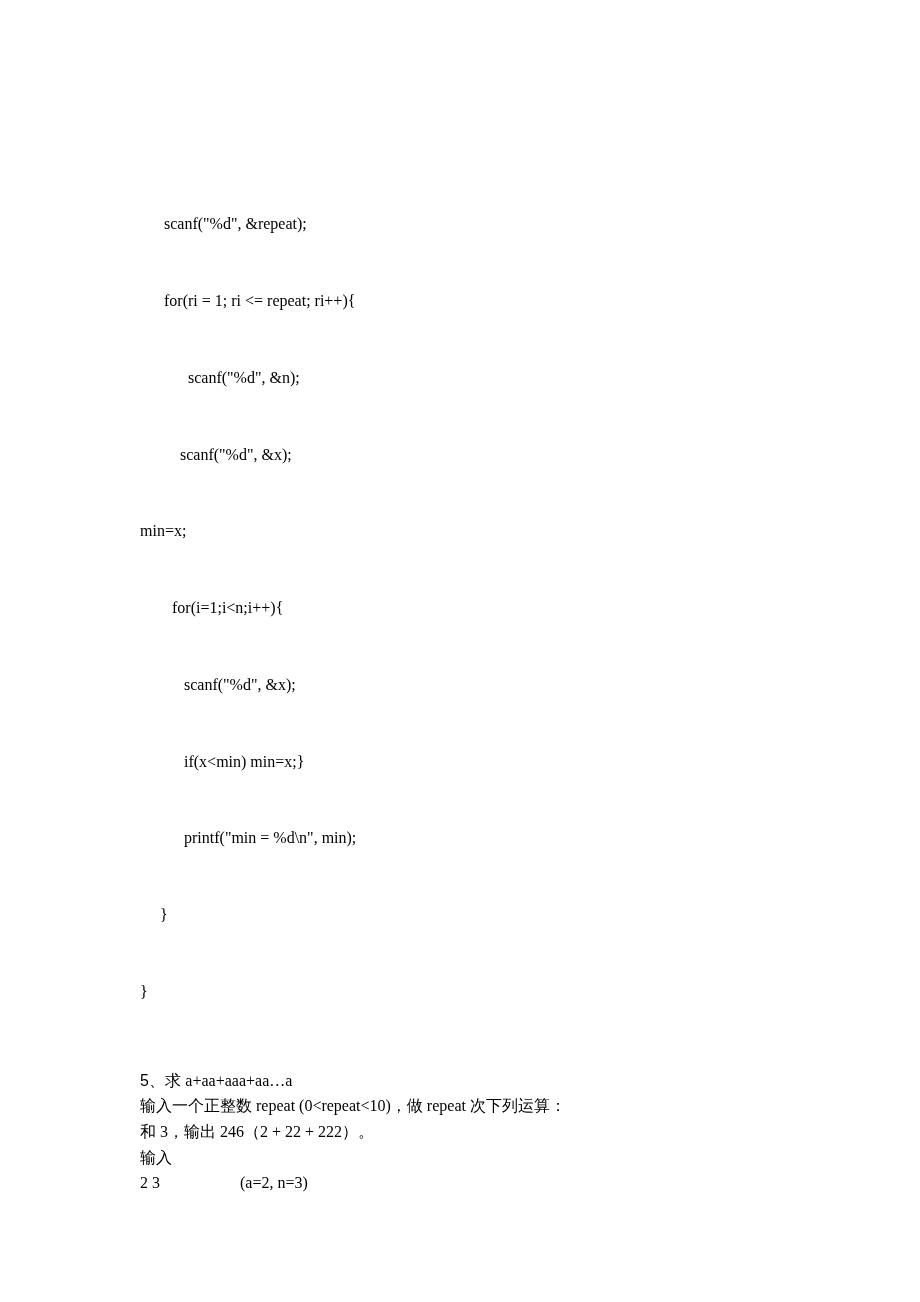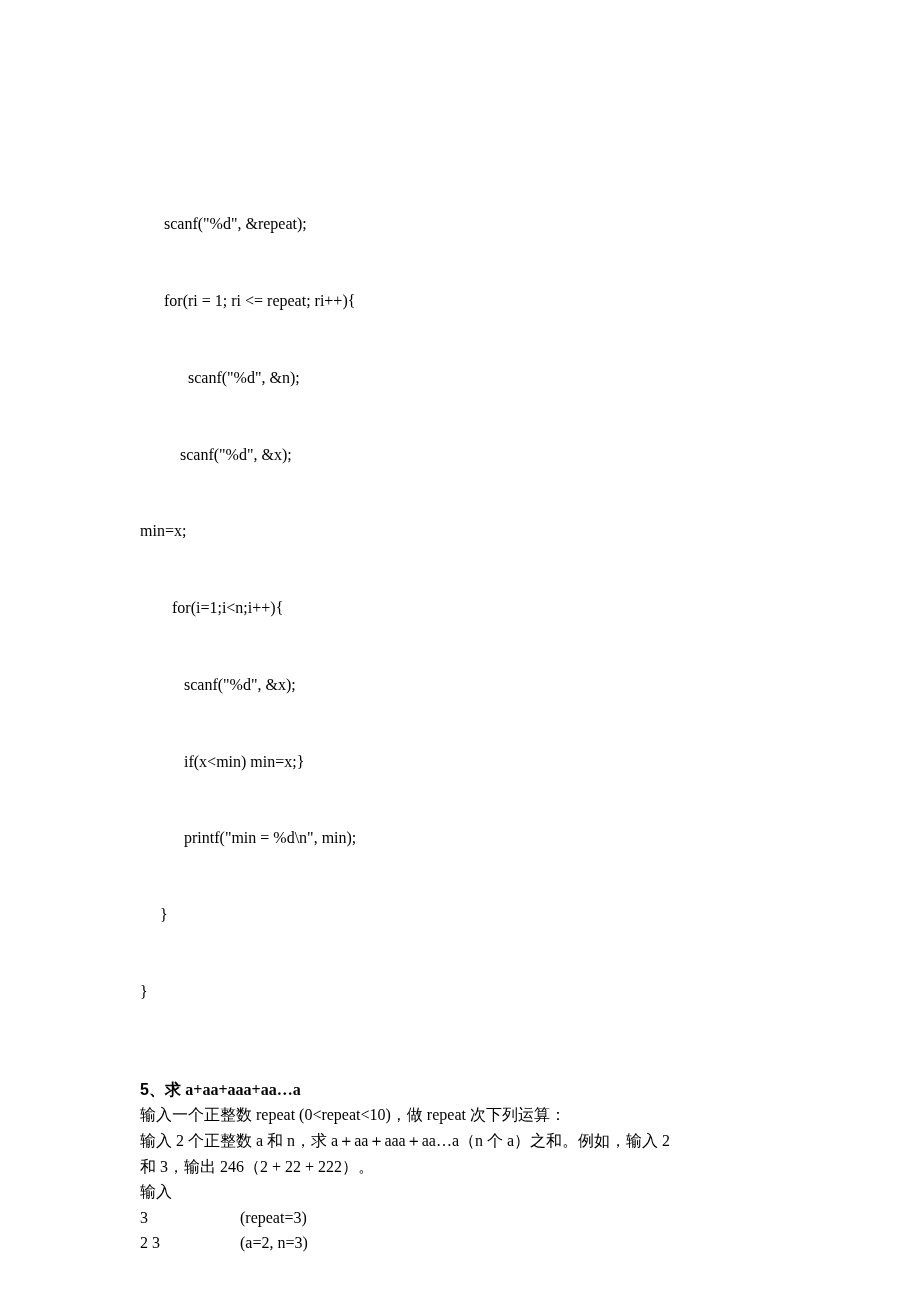--- a/index.html
+++ b/index.html
@@ -17,22 +17,22 @@
     padding: 160px 140px 80px 140px;
   }
   .code {
     font-family: "Times New Roman", serif;
     white-space: pre;
   }
   .mono {
     font-family: Liberation Serif, serif;
   }
   .heading {
-    font-weight: bold;
-    margin-top: 21px;
+    font-weight: normal;
+    margin-top: 12px;
   }
   .heading .num {
     font-family: "SimSun", sans-serif;
   }
   .heading .latin {
     font-family: "Times New Roman", serif;
   }
   p, div.line {
     margin: 0;
   }
@@ -55,22 +55,20 @@
     <div class="line">     }</div>
     <div class="line">}</div>
   </div>
 
   <div class="heading">
     <span class="num">5、求 </span><span class="latin">a+aa+aaa+aa…a</span>
   </div>
 
   <div>
     <div class="line mono">输入一个正整数 repeat (0&lt;repeat&lt;10)，做 repeat 次下列运算：</div>
-    <div class="line">输入 2 个正整数 a 和 n，求 a＋aa＋aaa＋aa…a（n 个 a）之和。例如，输入 2</div>
     <div class="line">和 3，输出 246（2 + 22 + 222）。</div>
     <div class="line">输入</div>
 
-    <div class="line mono"><span style="display:inline-block;width:100px">3</span><span>(repeat=3)</span></div>
     <div class="line mono"><span style="display:inline-block;width:100px">2 3</span><span>(a=2, n=3)</span></div>
 
   </div>
 
 </div>
 
 </body></html>

